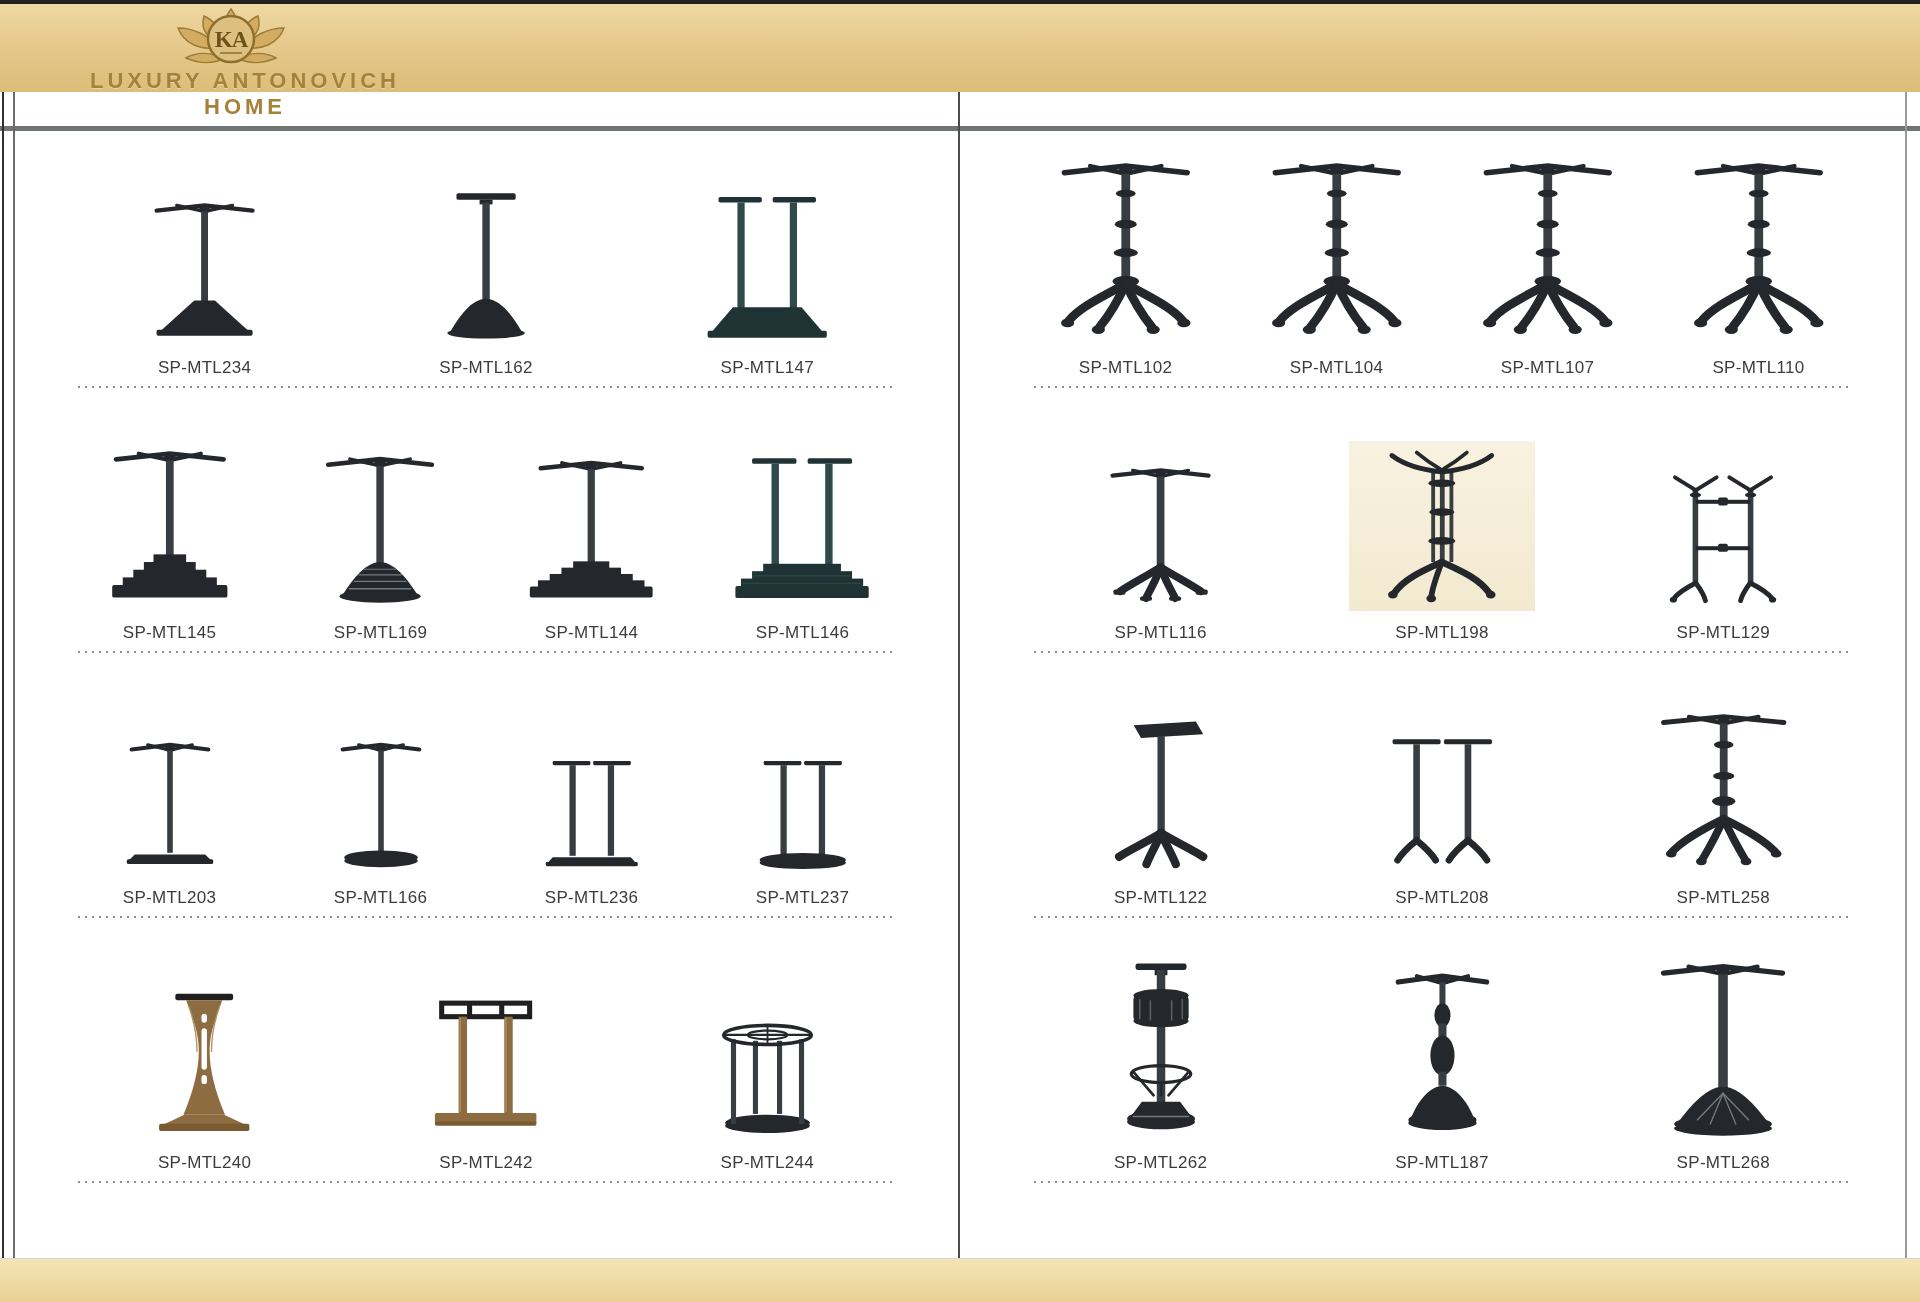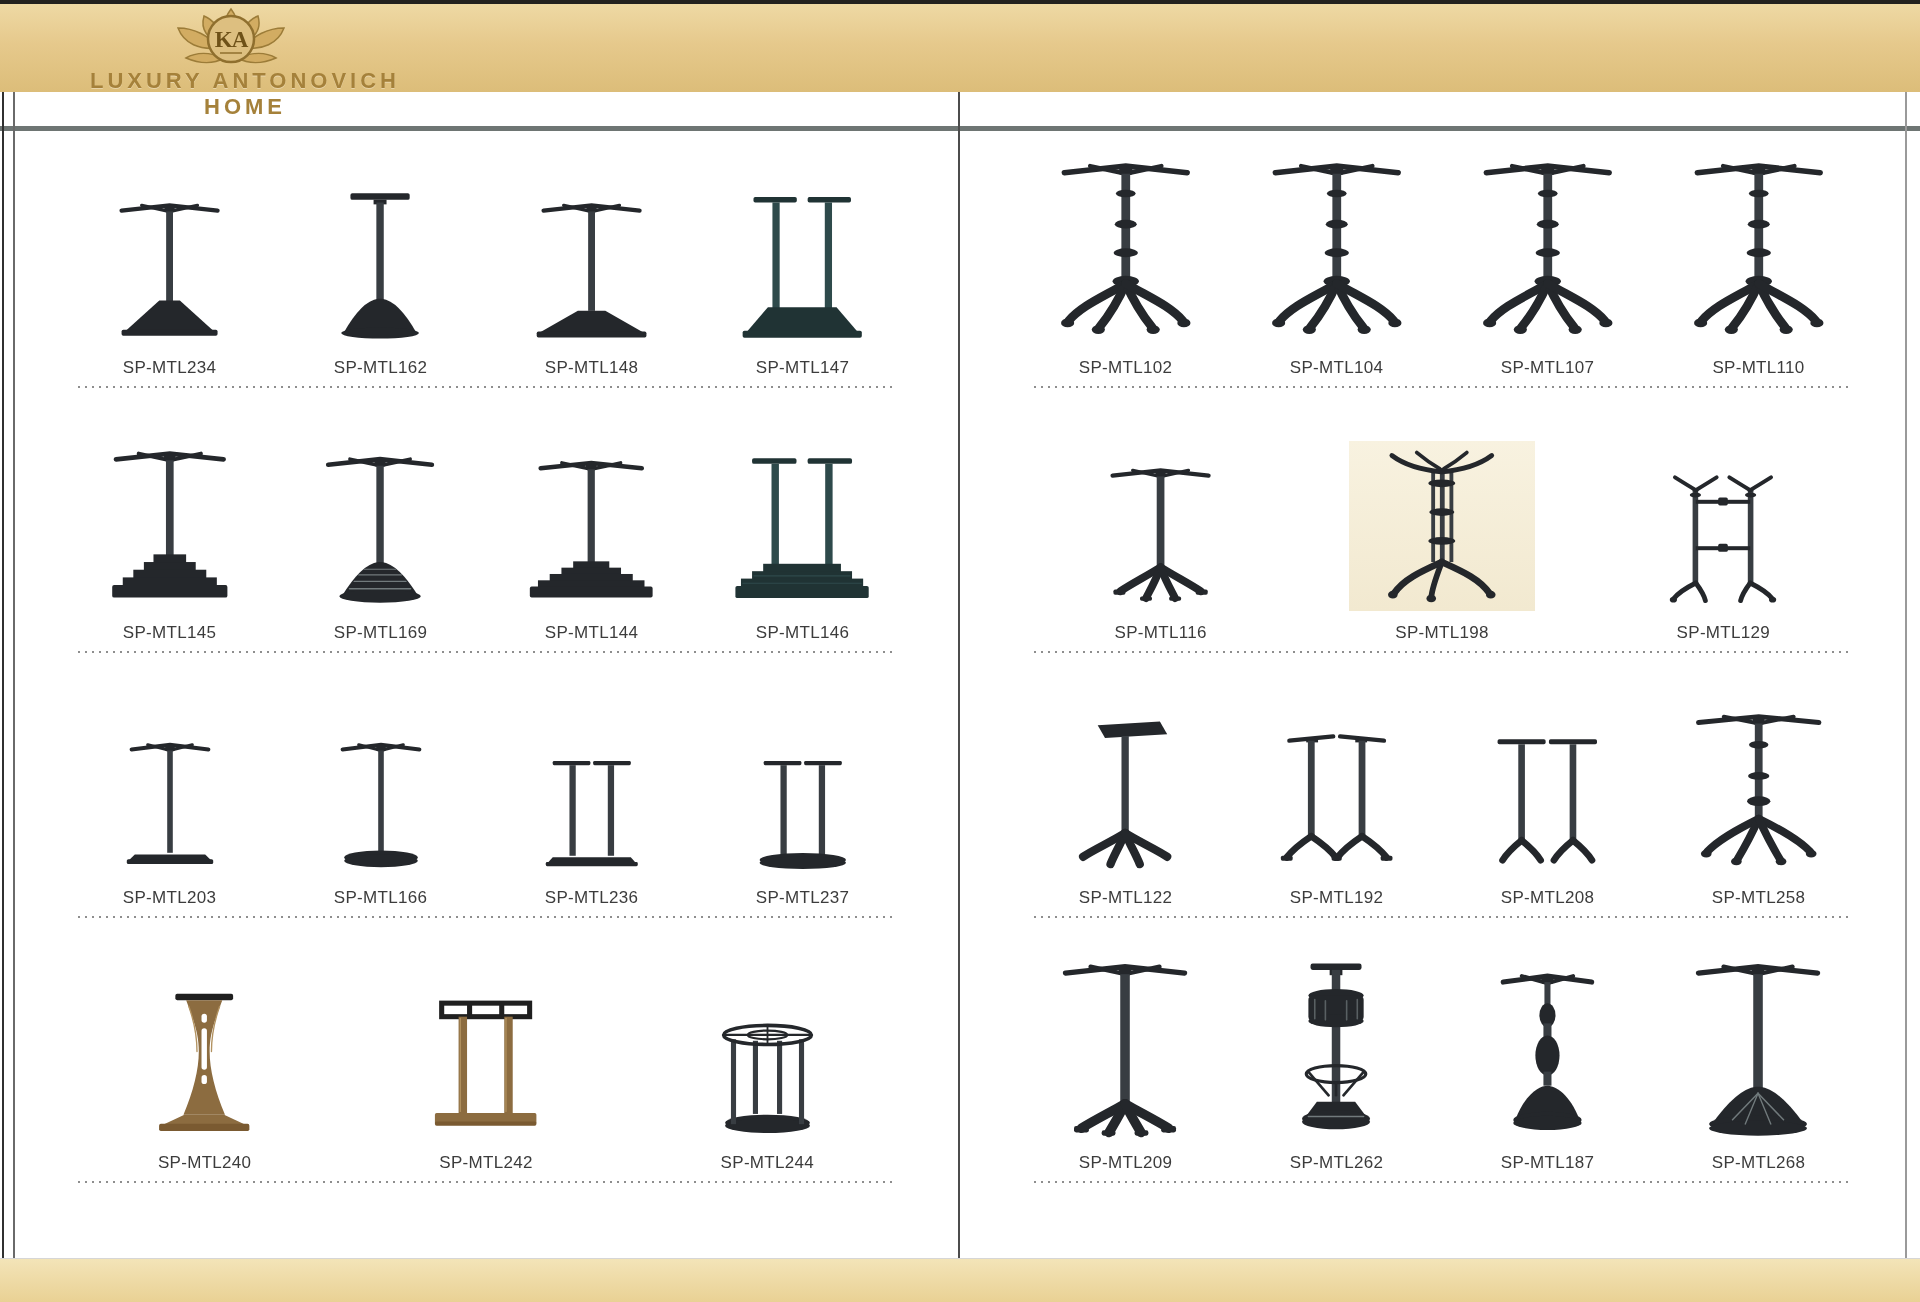--- a/index.html
+++ b/index.html
@@ -98,33 +98,20 @@
             <rect x="73" y="17" width="14" height="5" fill="#24272b"></rect>
             <rect x="76" y="20" width="8" height="114" fill="#383d42"></rect>
             <path d="M40 162 Q60 126 78 124 L82 124 Q100 126 120 162 Z" fill="#24272b"></path>
             <ellipse cx="80" cy="161" rx="42" ry="6" fill="#24272b"></ellipse>
           </svg>
         </div>
         <div class="code">SP-MTL162</div>
       </div>
       <div class="cell">
         <div class="imgbox">
-          <svg viewBox="0 0 160 175" style="height:150px">
-            <path d="M24 17 L80 11 L136 17" fill="none" stroke="#24272b" stroke-width="5" stroke-linecap="round"></path>
-            <path d="M47.52 11 L80 18 L112.47999999999999 11" fill="none" stroke="#24272b" stroke-width="4" stroke-linecap="round"></path>
-            <rect x="74" y="11" width="12" height="8" rx="2" fill="#24272b"></rect>
-            <rect x="76" y="18" width="8" height="116" fill="#383d42"></rect>
-            <polygon points="18,160 64,134 96,134 142,160" fill="#24272b"></polygon>
-            <rect x="16" y="158" width="128" height="7" rx="2" fill="#24272b"></rect>
-          </svg>
-        </div>
-        <div class="code">SP-MTL148</div>
-      </div>
-      <div class="cell">
-        <div class="imgbox">
           <svg viewBox="0 0 160 175" style="height:158px">
             <rect x="26" y="10" width="48" height="6" rx="2" fill="#203334"></rect>
             <rect x="86" y="10" width="48" height="6" rx="2" fill="#203334"></rect>
             <rect x="47" y="16" width="8" height="118" fill="#2e4a4b"></rect>
             <rect x="105" y="16" width="8" height="118" fill="#2e4a4b"></rect>
             <polygon points="18,160 42,132 118,132 142,160" fill="#203334"></polygon>
             <rect x="14" y="158" width="132" height="8" rx="2" fill="#203334"></rect>
           </svg>
         </div>
         <div class="code">SP-MTL147</div>
@@ -477,40 +464,20 @@
             <path d="M80 128 C64 138 46 146 34 154" fill="none" stroke="#24272b" stroke-width="9" stroke-linecap="round"></path>
             <path d="M80 128 C74 142 68 152 64 162" fill="none" stroke="#24272b" stroke-width="9" stroke-linecap="round"></path>
             <path d="M80 128 C96 138 114 146 126 154" fill="none" stroke="#24272b" stroke-width="9" stroke-linecap="round"></path>
             <path d="M80 128 C86 142 92 152 96 162" fill="none" stroke="#24272b" stroke-width="9" stroke-linecap="round"></path>
           </svg>
         </div>
         <div class="code">SP-MTL122</div>
       </div>
       <div class="cell">
         <div class="imgbox">
-          <svg viewBox="0 0 160 175" style="height:148px">
-            <path d="M24 15 L76 10" fill="none" stroke="#24272b" stroke-width="5" stroke-linecap="round"></path>
-            <path d="M84 10 L136 15" fill="none" stroke="#24272b" stroke-width="5" stroke-linecap="round"></path>
-            <rect x="44" y="11" width="14" height="6" fill="#24272b"></rect>
-            <rect x="102" y="11" width="14" height="6" fill="#24272b"></rect>
-            <rect x="46" y="15" width="8" height="114" fill="#383d42"></rect>
-            <rect x="106" y="15" width="8" height="114" fill="#383d42"></rect>
-            <path d="M50 128 C38 136 28 144 21 153" fill="none" stroke="#24272b" stroke-width="8" stroke-linecap="round"></path>
-            <path d="M50 128 C62 136 72 144 79 153" fill="none" stroke="#24272b" stroke-width="8" stroke-linecap="round"></path>
-            <path d="M110 128 C98 136 88 144 81 153" fill="none" stroke="#24272b" stroke-width="8" stroke-linecap="round"></path>
-            <path d="M110 128 C122 136 132 144 139 153" fill="none" stroke="#24272b" stroke-width="8" stroke-linecap="round"></path>
-            <rect x="14" y="151" width="14" height="6" rx="2" fill="#24272b"></rect>
-            <rect x="74" y="151" width="12" height="6" rx="2" fill="#24272b"></rect>
-            <rect x="132" y="151" width="14" height="6" rx="2" fill="#24272b"></rect>
-          </svg>
-        </div>
-        <div class="code">SP-MTL192</div>
-      </div>
-      <div class="cell">
-        <div class="imgbox">
           <svg viewBox="0 0 160 175" style="height:145px">
             <rect x="20" y="10" width="58" height="6" rx="2" fill="#24272b"></rect>
             <rect x="82" y="10" width="58" height="6" rx="2" fill="#24272b"></rect>
             <rect x="45" y="16" width="8" height="116" fill="#383d42"></rect>
             <rect x="107" y="16" width="8" height="116" fill="#383d42"></rect>
             <path d="M49 132 C39 140 31 148 26 156" fill="none" stroke="#24272b" stroke-width="8" stroke-linecap="round"></path>
             <path d="M49 132 C59 140 67 148 72 156" fill="none" stroke="#24272b" stroke-width="8" stroke-linecap="round"></path>
             <path d="M111 132 C101 140 93 148 88 156" fill="none" stroke="#24272b" stroke-width="8" stroke-linecap="round"></path>
             <path d="M111 132 C121 140 129 148 134 156" fill="none" stroke="#24272b" stroke-width="8" stroke-linecap="round"></path>
           </svg>
@@ -534,39 +501,20 @@
             <ellipse cx="26" cy="152" rx="5.5" ry="4" fill="#24272b"></ellipse>
             <ellipse cx="57" cy="160" rx="5.5" ry="4" fill="#24272b"></ellipse>
             <ellipse cx="103" cy="160" rx="5.5" ry="4" fill="#24272b"></ellipse>
             <ellipse cx="134" cy="152" rx="5.5" ry="4" fill="#24272b"></ellipse>
           </svg>
         </div>
         <div class="code">SP-MTL258</div>
       </div>
     </div>
     <div class="prow">
-      <div class="cell">
-        <div class="imgbox">
-          <svg viewBox="0 0 160 175" style="height:186px">
-            <path d="M24 17 L80 11 L136 17" fill="none" stroke="#24272b" stroke-width="5" stroke-linecap="round"></path>
-            <path d="M47.52 11 L80 18 L112.47999999999999 11" fill="none" stroke="#24272b" stroke-width="4" stroke-linecap="round"></path>
-            <rect x="74" y="11" width="12" height="8" rx="2" fill="#24272b"></rect>
-            <rect x="75.5" y="18" width="9" height="122" fill="#383d42"></rect>
-            <path d="M80 140 C66 148 50 156 39 163" fill="none" stroke="#24272b" stroke-width="9" stroke-linecap="round"></path>
-            <path d="M80 140 C74 152 69 160 65 167" fill="none" stroke="#24272b" stroke-width="9" stroke-linecap="round"></path>
-            <path d="M80 140 C94 148 110 156 121 163" fill="none" stroke="#24272b" stroke-width="9" stroke-linecap="round"></path>
-            <path d="M80 140 C86 152 91 160 95 167" fill="none" stroke="#24272b" stroke-width="9" stroke-linecap="round"></path>
-            <rect x="32" y="161" width="14" height="6" rx="2" fill="#24272b"></rect>
-            <rect x="58" y="165" width="13" height="5" rx="2" fill="#24272b"></rect>
-            <rect x="89" y="165" width="13" height="5" rx="2" fill="#24272b"></rect>
-            <rect x="114" y="161" width="14" height="6" rx="2" fill="#24272b"></rect>
-          </svg>
-        </div>
-        <div class="code">SP-MTL209</div>
-      </div>
       <div class="cell">
         <div class="imgbox">
           <svg viewBox="0 0 160 175" style="height:186px">
             <rect x="56" y="8" width="48" height="6" rx="2" fill="#24272b"></rect>
             <rect x="74" y="14" width="12" height="5" fill="#24272b"></rect>
             <rect x="76" y="14" width="8" height="142" fill="#383d42"></rect>
             <ellipse cx="80" cy="38" rx="26" ry="6" fill="#24272b"></ellipse>
             <rect x="54" y="38" width="52" height="24" rx="4" fill="#24272b"></rect>
             <ellipse cx="80" cy="62" rx="26" ry="6" fill="#24272b"></ellipse>
             <path d="M60 42 V60" fill="none" stroke="#596063" stroke-width="1.5" stroke-linecap="round"></path>

